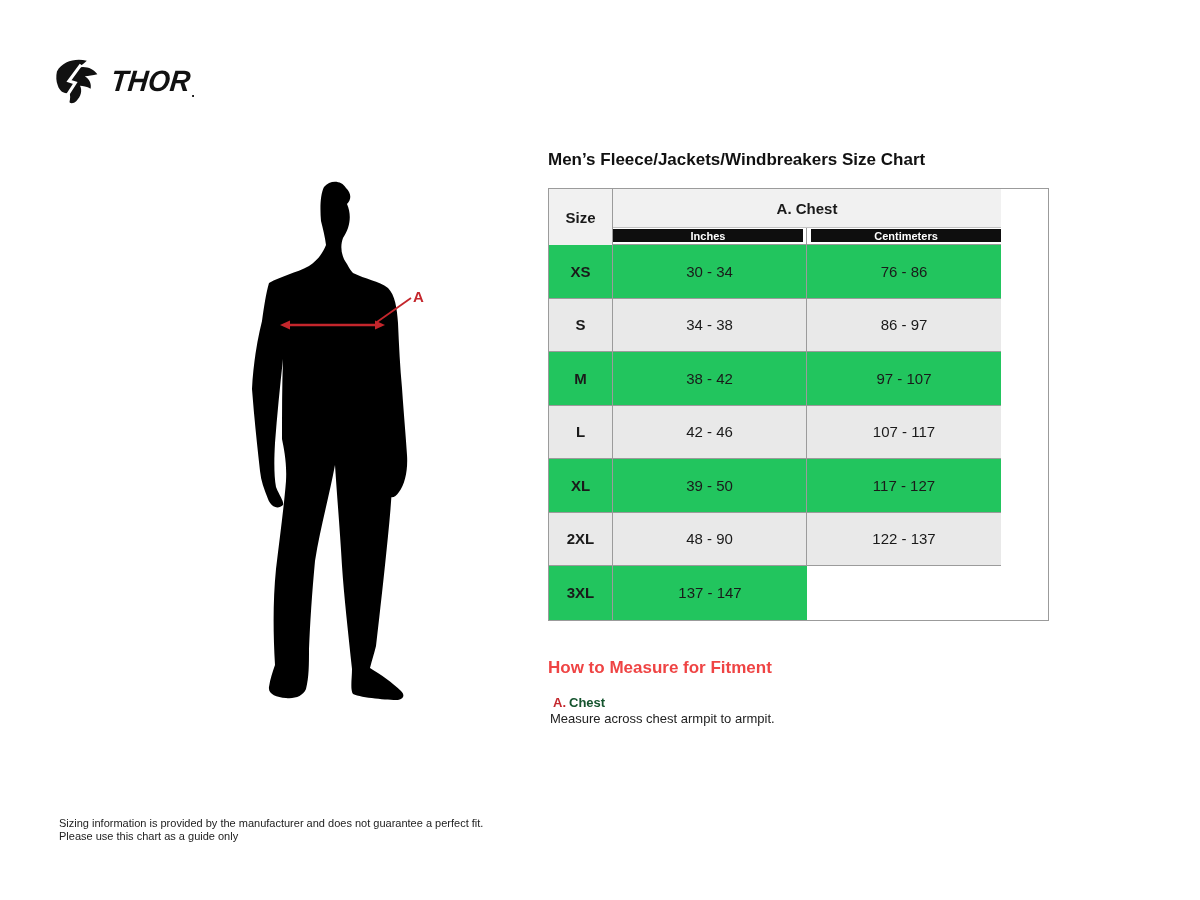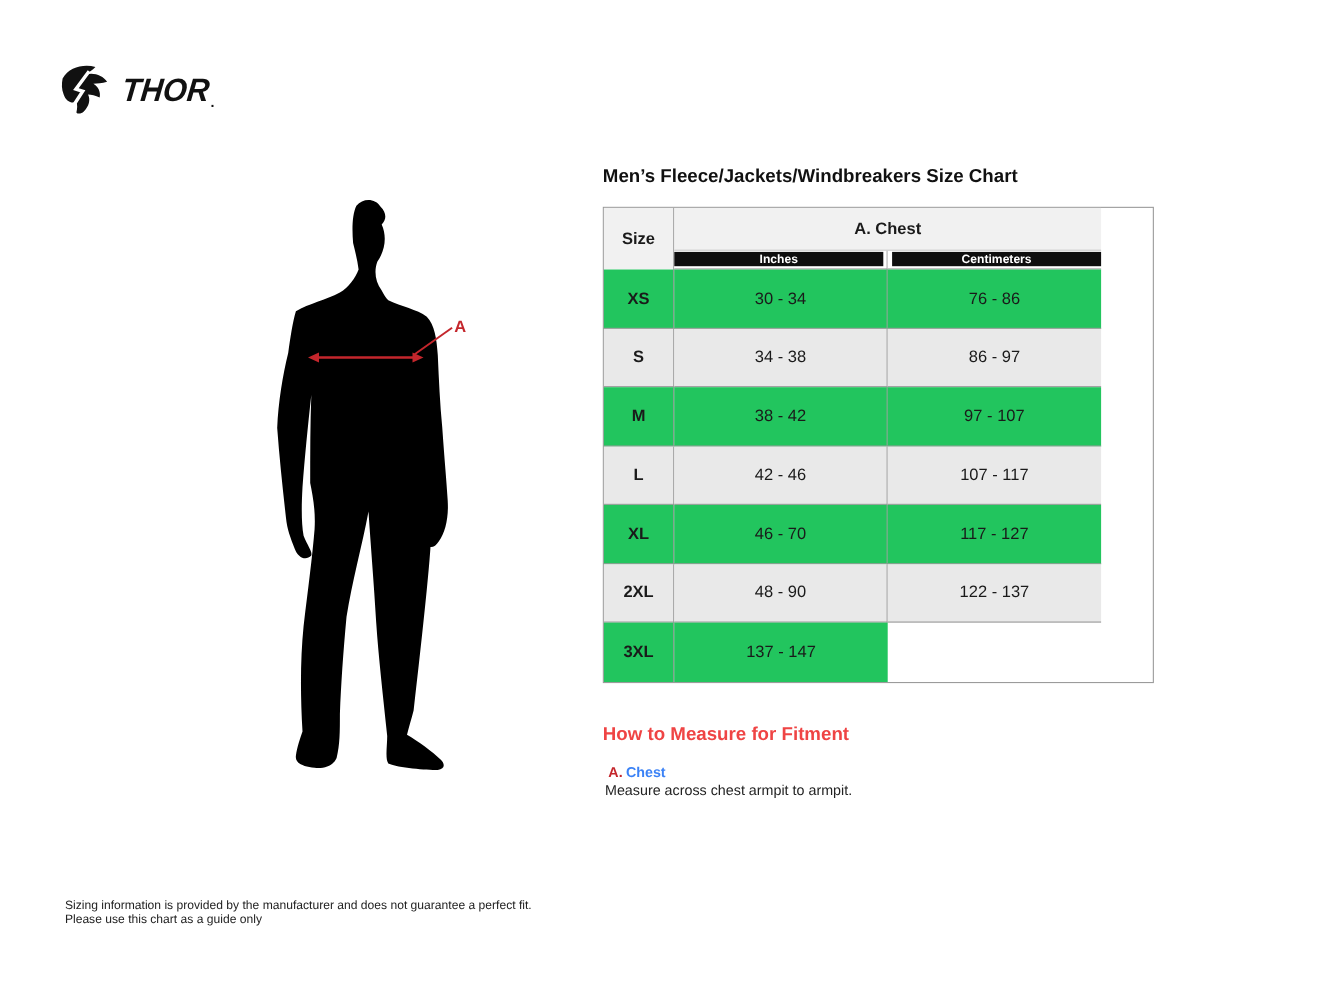--- a/index.html
+++ b/index.html
@@ -70,21 +70,21 @@
   }
   .bar-wrap.inches .unit-bar{margin-right:3px;}
   .bar-wrap.cm .unit-bar{margin-left:4px;}
 
   .measure-heading{
     position:absolute;left:548px;top:658px;
     font-size:17px;font-weight:700;color:#ef4444;
   }
   .measure-item{position:absolute;left:553px;top:693px;}
   .measure-key{color:var(--red);font-weight:700;font-size:13px;}
-  .measure-name{color:#3b82f6;font-weight:700;font-size:13px;margin-left:3px;}
+  .measure-name{color:#14532d;font-weight:700;font-size:13px;margin-left:3px;}
   .measure-instruction{
     position:absolute;left:550px;top:711px;
     font-size:13px;color:#222;
   }
 
   
   .footnote{position:absolute;left:59px;top:817px;font-size:11px;line-height:13px;color:#222;}
 </style>
 </head>
 <body>
@@ -158,21 +158,21 @@
 
     <div class="cell size-col br bb">M</div>
     <div class="cell br bb">38 - 42</div>
     <div class="cell bb">97 - 107</div>
 
     <div class="cell size-col alt br bb">L</div>
     <div class="cell alt br bb">42 - 46</div>
     <div class="cell alt bb">107 - 117</div>
 
     <div class="cell size-col br bb">XL</div>
-    <div class="cell br bb">46 - 70</div>
+    <div class="cell br bb">39 - 50</div>
     <div class="cell bb">117 - 127</div>
 
     <div class="cell size-col alt br bb">2XL</div>
     <div class="cell alt br bb">48 - 90</div>
     <div class="cell alt bb">122 - 137</div>
 
     <div class="cell size-col br">3XL</div>
     <div class="cell">137 - 147</div>
   </div>
 

